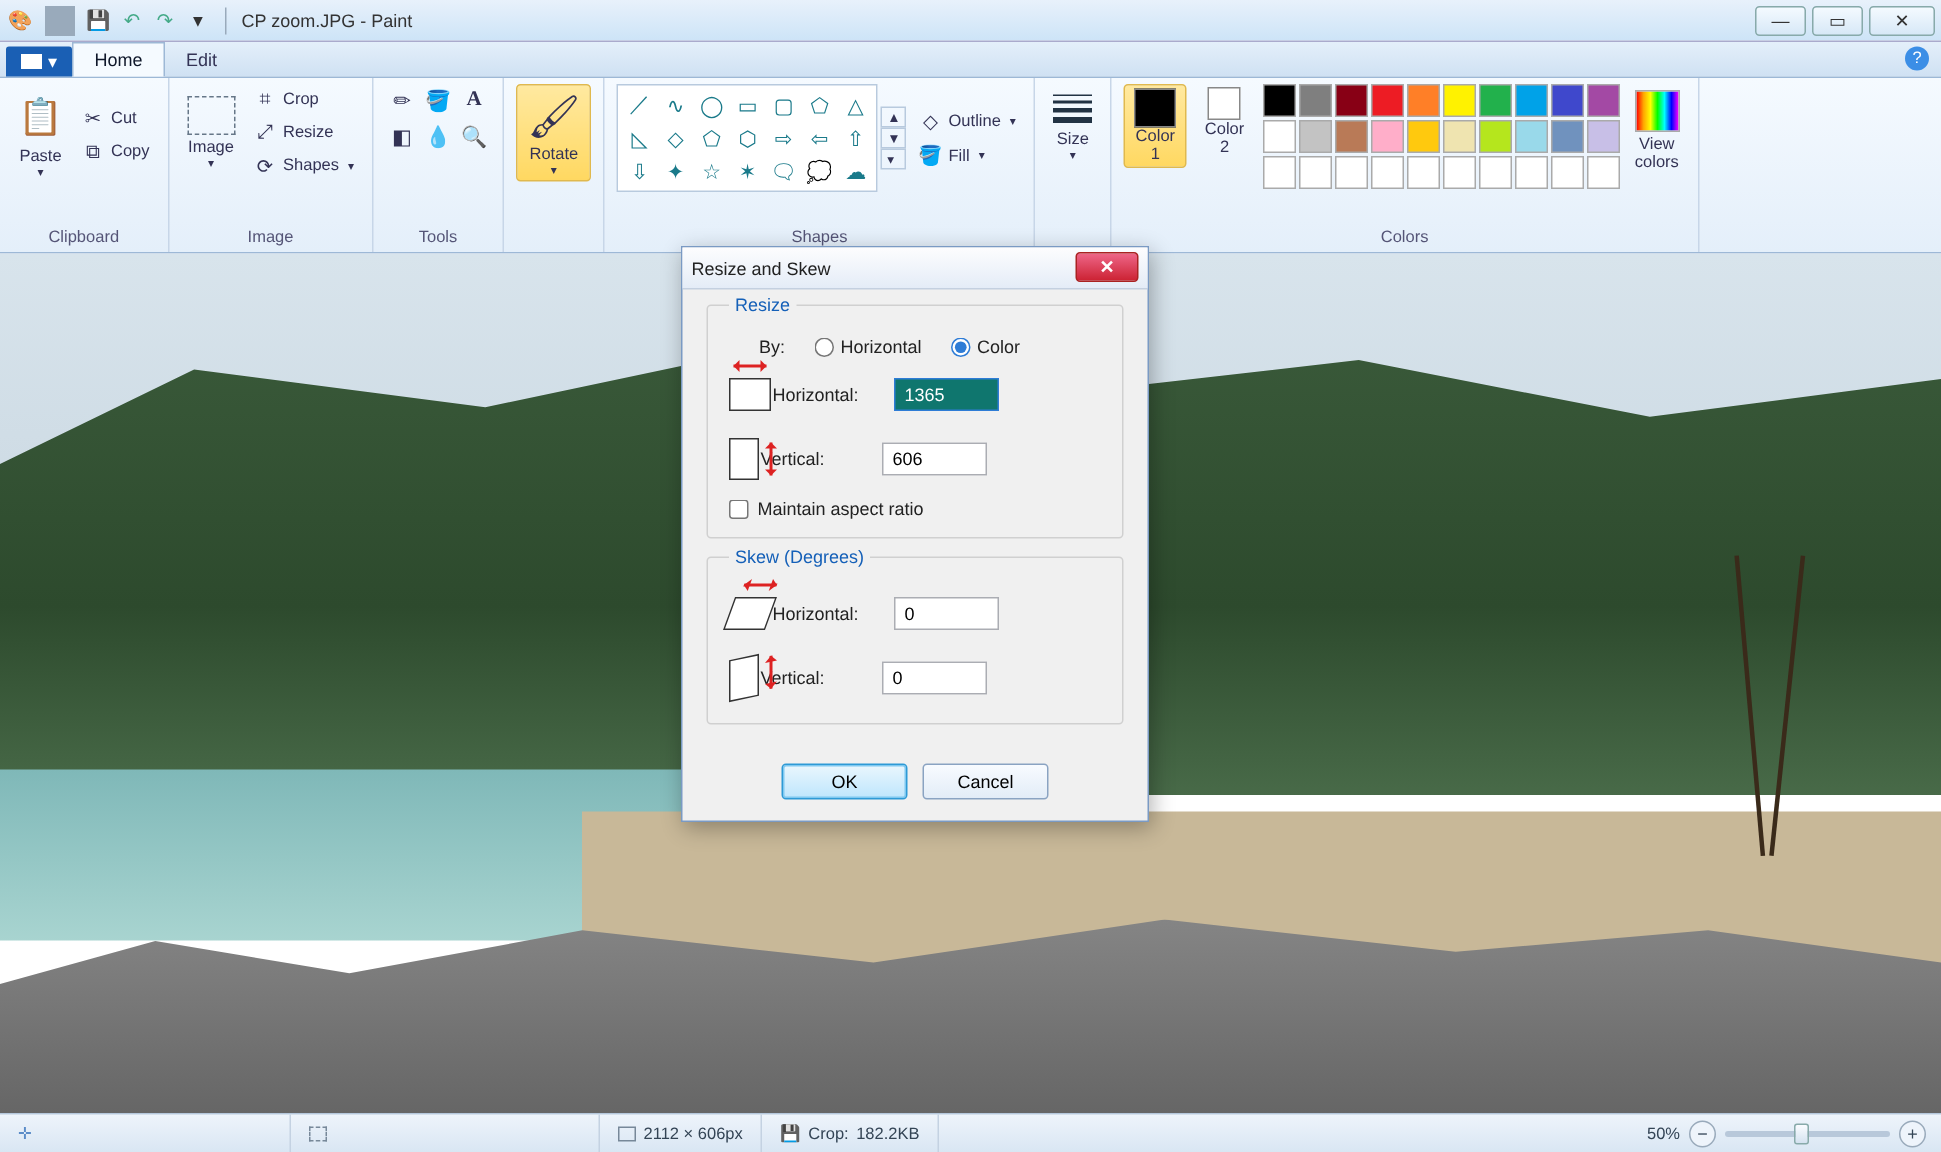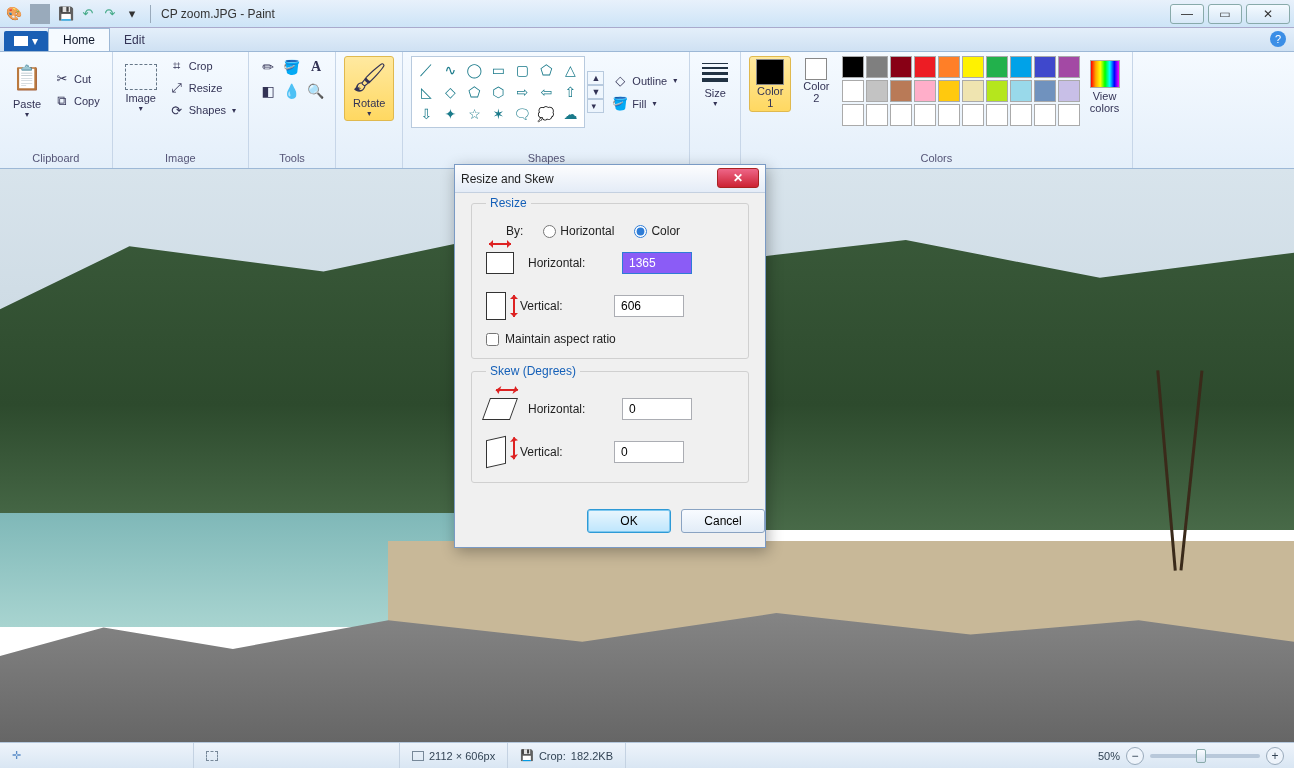--- a/index.html
+++ b/index.html
@@ -70,38 +70,38 @@
 .palms::after { left:60%; transform:rotate(6deg);}
 
 .dialog { position: absolute; top: 164px; left: 454px; width: 312px; background: #f0f0f0; border: 1px solid #7a9ac4; box-shadow: 2px 4px 14px rgba(0,0,0,.3); font-size: 12px; color: #222; }
 .dlg-tb { height: 28px; background: linear-gradient(#fdfdfe,#e4ecf7); display: flex; align-items: center; padding: 0 6px; border-bottom: 1px solid #c4d0e0; position: relative; }
 .dlg-close { position: absolute; right: 6px; top: 3px; width: 42px; height: 20px; background: linear-gradient(#e68,#c23); border: 1px solid #a22; border-radius: 3px; color: #fff; display: flex; align-items: center; justify-content: center; font-weight: bold; cursor: pointer; }
 .dlg-body { padding: 10px 16px 4px; }
 .fieldset { border: 1px solid #d0d0d0; border-radius: 3px; padding: 12px 14px; margin-bottom: 12px; }
 .fieldset .legend { position: relative; top: -20px; background: #f0f0f0; display: inline-block; padding: 0 4px; color: #1560b8; margin-bottom: -10px; }
 .radiorow { display: flex; align-items: center; gap: 20px; margin: -6px 0 14px 20px; }
 .radiorow label { display: flex; align-items: center; gap: 4px; }
-.fieldrow { display: flex; align-items: center; gap: 14px; margin-bottom: 18px; }
+.fieldrow { display: flex; align-items: center; gap: 1px; margin-bottom: 18px; }
 .fieldrow .thumb { width: 28px; height: 22px; border: 1px solid #333; background: #fff; position: relative; }
 .fieldrow .thumb.v { width: 20px; height: 28px; }
 .fieldrow .thumb.skh { transform: skewX(-20deg); }
 .fieldrow .thumb.skv { transform: skewY(-12deg); }
 .arrow-h { position: absolute; top: -10px; left: 2px; right: 2px; height: 2px; background: #d22; }
 .arrow-h::before, .arrow-h::after { content:""; position:absolute; top:-3px; border:4px solid transparent;}
 .arrow-h::before { left:-4px; border-right-color:#d22;}
 .arrow-h::after { right:-4px; border-left-color:#d22;}
 .arrow-v { position: absolute; right: -10px; top: 2px; bottom: 2px; width: 2px; background: #d22; }
 .arrow-v::before, .arrow-v::after { content:""; position:absolute; left:-3px; border:4px solid transparent;}
 .arrow-v::before { top:-4px; border-bottom-color:#d22;}
 .arrow-v::after { bottom:-4px; border-top-color:#d22;}
 .fieldrow label { width: 80px; }
 .fieldrow input[type=text] { width: 70px; height: 22px; border: 1px solid #abadb3; padding: 2px 6px; font-size: 12px; }
-.fieldrow input.sel { background: #8b5cf6; color: #fff; border-color: #2e7cd6; }
+.fieldrow input.sel { background: #0f766e; color: #fff; border-color: #2e7cd6; }
 .checkrow { display: flex; align-items: center; gap: 6px; margin-top: -6px; }
-.dlg-btns { display: flex; justify-content: flex-end; gap: 10px; padding: 10px 0 14px; }
+.dlg-btns { display: flex; justify-content: center; gap: 10px; padding: 10px 0 14px; }
 .dlg-btns button { width: 84px; height: 24px; border: 1px solid #8aa3c2; background: linear-gradient(#f8fbff,#e2ecf7); border-radius: 3px; font-size: 12px; cursor: pointer; }
 .dlg-btns button.primary { border: 1px solid #2e9ad6; box-shadow: 0 0 0 1px #7ec8f0 inset; background: linear-gradient(#eaf6fd,#bee6fd); }
 
 .statusbar { position: absolute; bottom: 0; left: 0; right: 0; height: 26px; background: linear-gradient(#eef4fb,#d9e6f3); border-top: 1px solid #b4c7dc; display: flex; align-items: center; font-size: 11px; color: #345; }
 .statusbar .cell { padding: 0 12px; border-right: 1px solid #c4d2e2; height: 100%; display: flex; align-items: center; gap: 5px; }
 .statusbar .cell:first-child { width: 194px; }
 .statusbar .cell.sel { width: 206px; }
 .zoom { margin-left: auto; display: flex; align-items: center; gap: 6px; padding: 0 10px; }
 .zoomtrack { width: 110px; height: 4px; background: #b8c8da; position: relative; border-radius: 2px; }
 .zoomthumb { position: absolute; top: -5px; left: 46px; width: 10px; height: 14px; background: linear-gradient(#fafcff,#d4e2f0); border: 1px solid #8aa; border-radius: 2px; }

